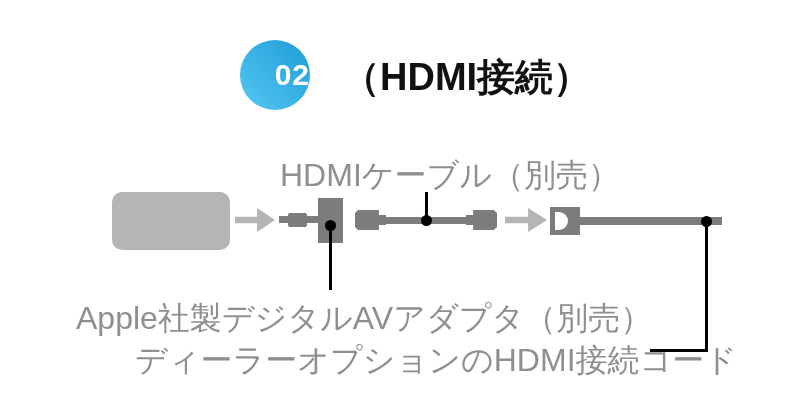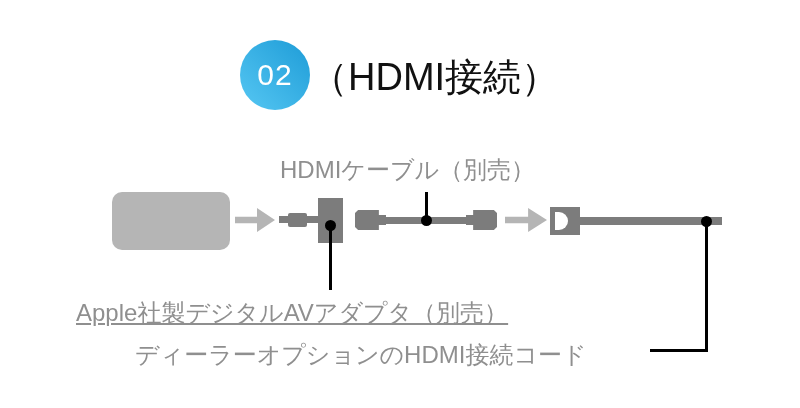--- a/index.html
+++ b/index.html
@@ -16,31 +16,31 @@
   html,body{margin:0;padding:0;background:var(--background);}
   .canvas{
     position:relative;width:800px;height:408px;background:var(--background);
     overflow:hidden;font-family:"Liberation Sans","DejaVu Sans",sans-serif;
   }
   .abs{position:absolute;}
   
   .badge{
     left:240px;top:40px;width:70px;height:70px;border-radius:50%;
     background:linear-gradient(to top right,var(--badge-gradient-start),var(--badge-gradient-end));
-    display:flex;align-items:center;justify-content:center;
-    color:#ffffff;font-size:30px;font-weight:400;letter-spacing:1px;
+    display:flex;align-items:center;justify-content:flex-end;
+    color:#ffffff;font-size:30px;font-weight:700;letter-spacing:1px;
   }
   .title{
-    left:310px;top:52px;font-size:38px;font-weight:400;color:var(--title-text);
-    white-space:nowrap;letter-spacing:0px;
+    left:310px;top:52px;font-size:38px;font-weight:700;color:var(--title-text);
+    white-space:nowrap;letter-spacing:0px;padding-left:32px;
   }
   
-  .lbl{color:var(--label-text);font-size:24px;white-space:nowrap;font-weight:400;}
+  .lbl{color:var(--label-text);font-size:32px;white-space:nowrap;font-weight:400;}
   .lbl-cable{left:280px;top:154px;}
-  .lbl-adapter{left:76px;top:297px;text-decoration:underline;}
+  .lbl-adapter{left:76px;top:297px;}
   .lbl-cord{left:109px;top:339px;margin-left:26px;}
   
   .device{left:112px;top:192px;width:118px;height:58px;border-radius:10px;background:var(--device-light-gray);}
   .arrow{background:var(--arrow-gray);clip-path:polygon(0 36%,55% 36%,55% 0,100% 50%,55% 100%,55% 64%,0 64%);}
   .arrow1{left:235px;top:208px;width:40px;height:24px;}
   .arrow2{left:505px;top:208px;width:42px;height:24px;}
   .dark{background:var(--connector-dark-gray);}
   .ltip{left:279px;top:216px;width:9px;height:7px;}
   .lbody{left:288px;top:213px;width:19px;height:14px;border-radius:2px;}
   .lneck{left:307px;top:216px;width:11px;height:7px;}

